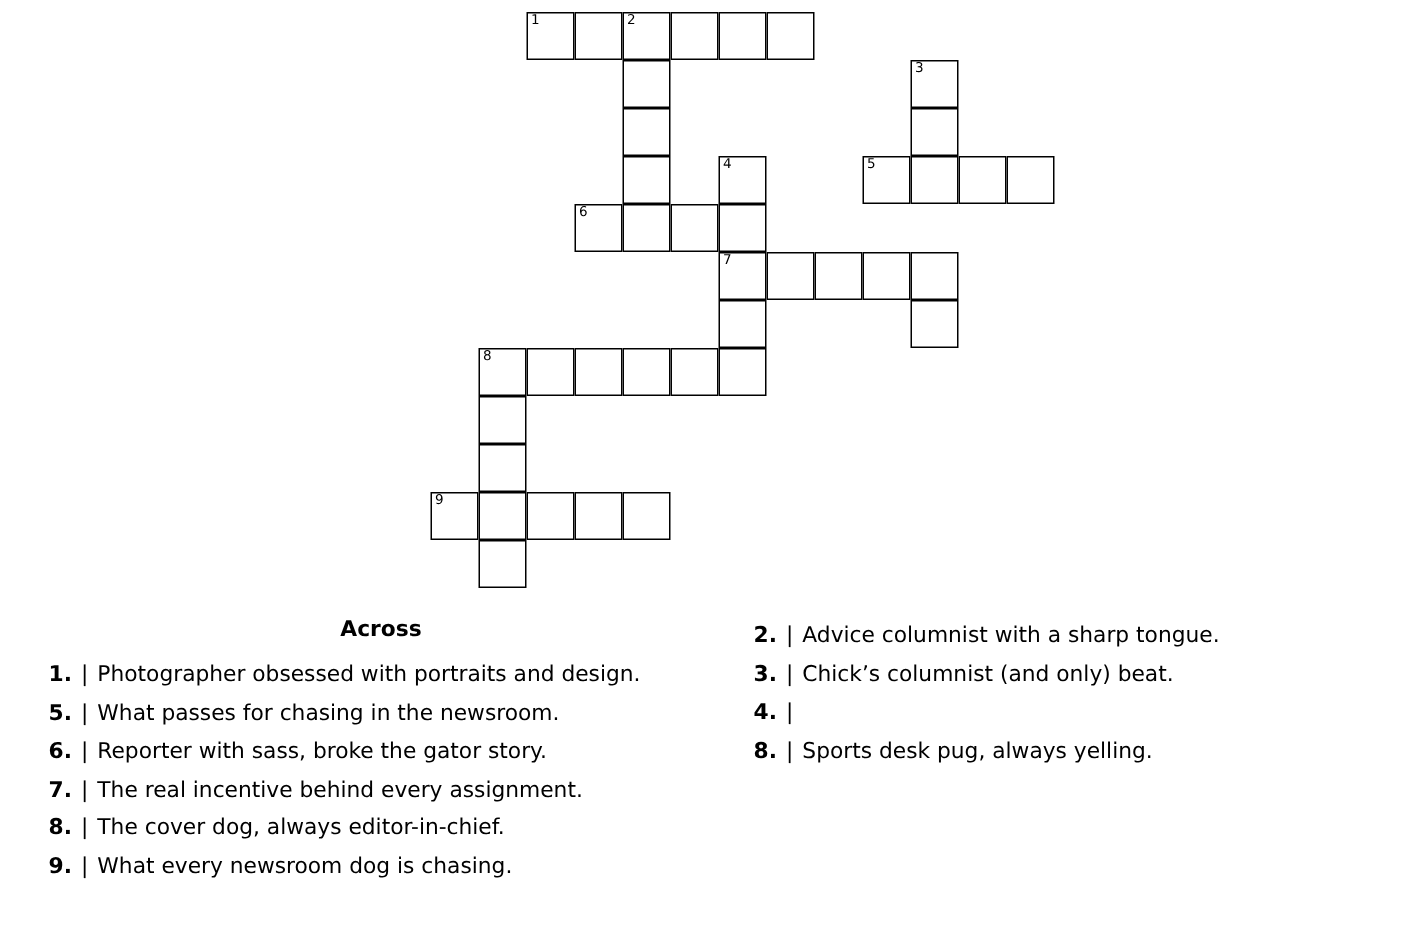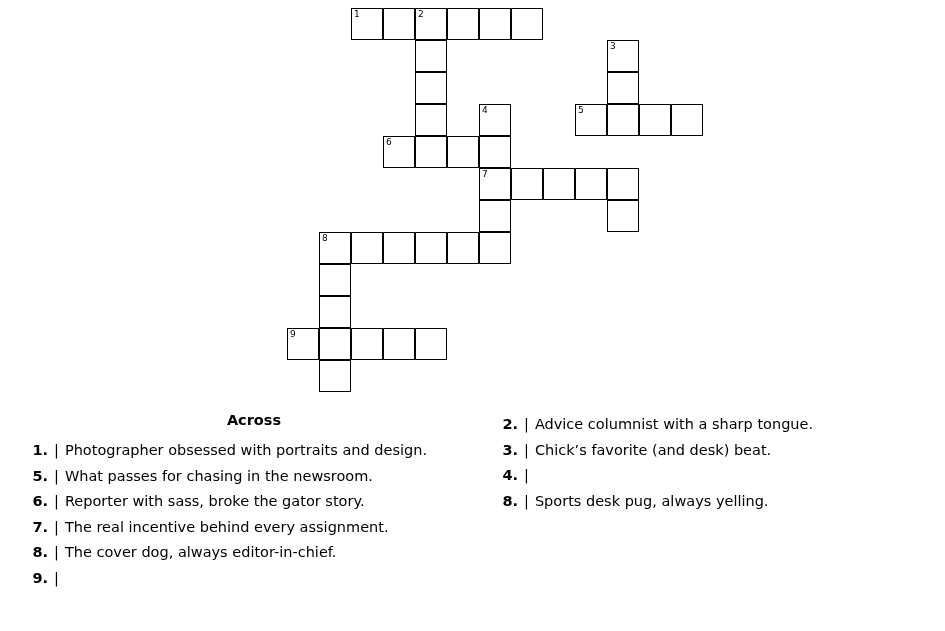--- a/index.html
+++ b/index.html
@@ -191,34 +191,35 @@
           <span class="clue-text">The real incentive behind every assignment.</span>
         </li>
         <li class="clue-item">
           <span class="clue-num">8.</span>
           <span class="clue-sep">|</span>
           <span class="clue-text">The cover dog, always editor-in-chief.</span>
         </li>
         <li class="clue-item">
           <span class="clue-num">9.</span>
           <span class="clue-sep">|</span>
+          <span class="clue-text">What every newsroom dog is chasing.</span>
         </li>
       </ul>
   </div>
   <div class="clue-col down">
     <ul class="clue-list" id="down-list">
         <li class="clue-item">
           <span class="clue-num">2.</span>
           <span class="clue-sep">|</span>
           <span class="clue-text">Advice columnist with a sharp tongue.</span>
         </li>
         <li class="clue-item">
           <span class="clue-num">3.</span>
           <span class="clue-sep">|</span>
-          <span class="clue-text">Chick’s favorite (and desk) beat.</span>
+          <span class="clue-text">Chick’s columnist (and only) beat.</span>
         </li>
         <li class="clue-item">
           <span class="clue-num">4.</span>
           <span class="clue-sep">|</span>
         </li>
         <li class="clue-item">
           <span class="clue-num">8.</span>
           <span class="clue-sep">|</span>
           <span class="clue-text">Sports desk pug, always yelling.</span>
         </li>

